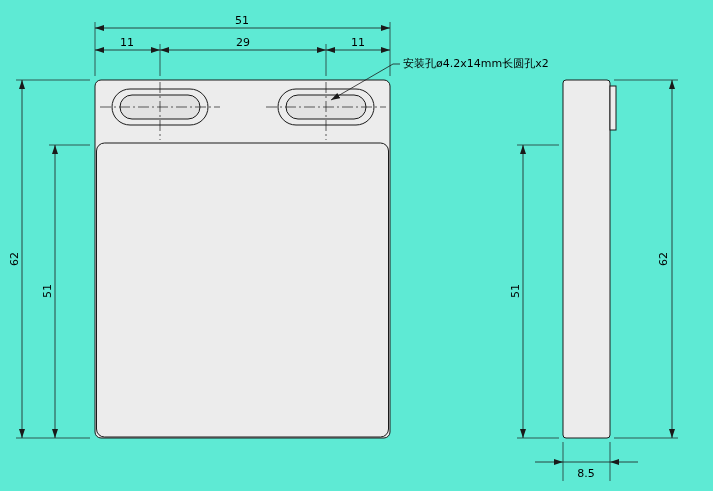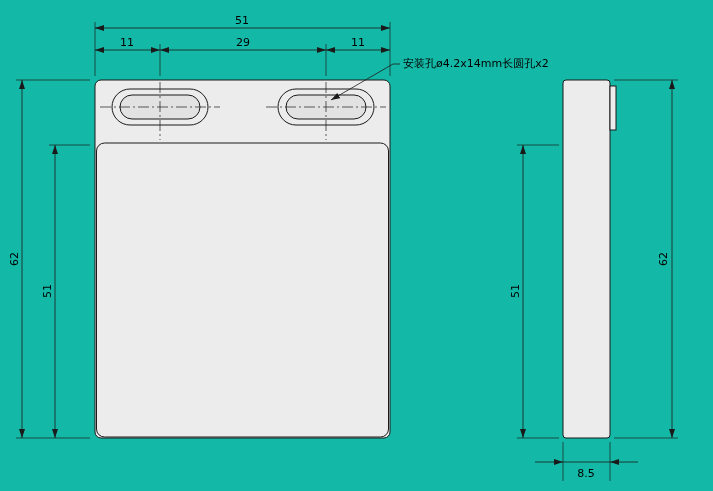--- a/index.html
+++ b/index.html
@@ -1,19 +1,19 @@
 <!DOCTYPE html>
 <html><head>
 <meta charset="utf-8">
 <style>
   html,body{margin:0;padding:0;background:#ffffff;}
   .canvas{
     position:relative;
     width:713px;height:491px;
-    background:#14b8a6;
+    background:#5eead4;
     font-family:"DejaVu Sans", "Liberation Sans", sans-serif;
     overflow:hidden;
   }
   svg{display:block;}
   .part{fill:#ececec;stroke:#1a1a1a;stroke-width:1;}
   .part-inner{fill:#e2e2e2;stroke:#1a1a1a;stroke-width:1;}
   .dim{stroke:#1a1a1a;stroke-width:0.8;fill:none;}
   .ext{stroke:#1a1a1a;stroke-width:0.7;fill:none;}
   .cl{stroke:#1a1a1a;stroke-width:0.7;fill:none;stroke-dasharray:11 3 2 3;}
   text{font-size:11px;fill:#000000;}

